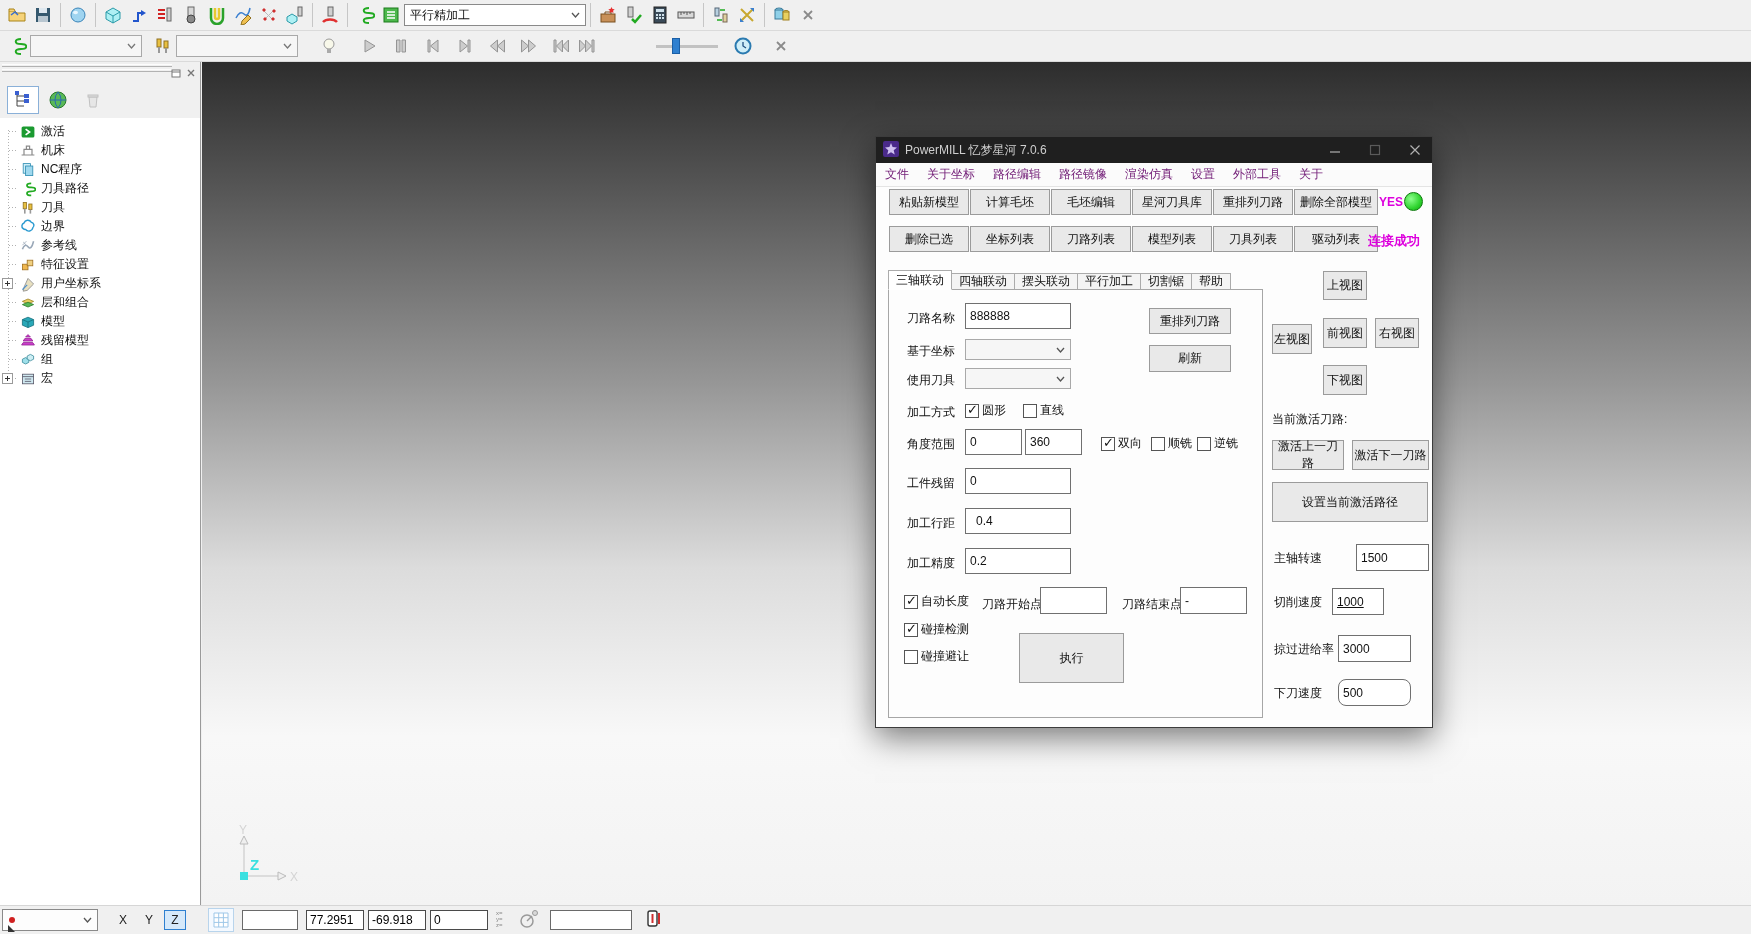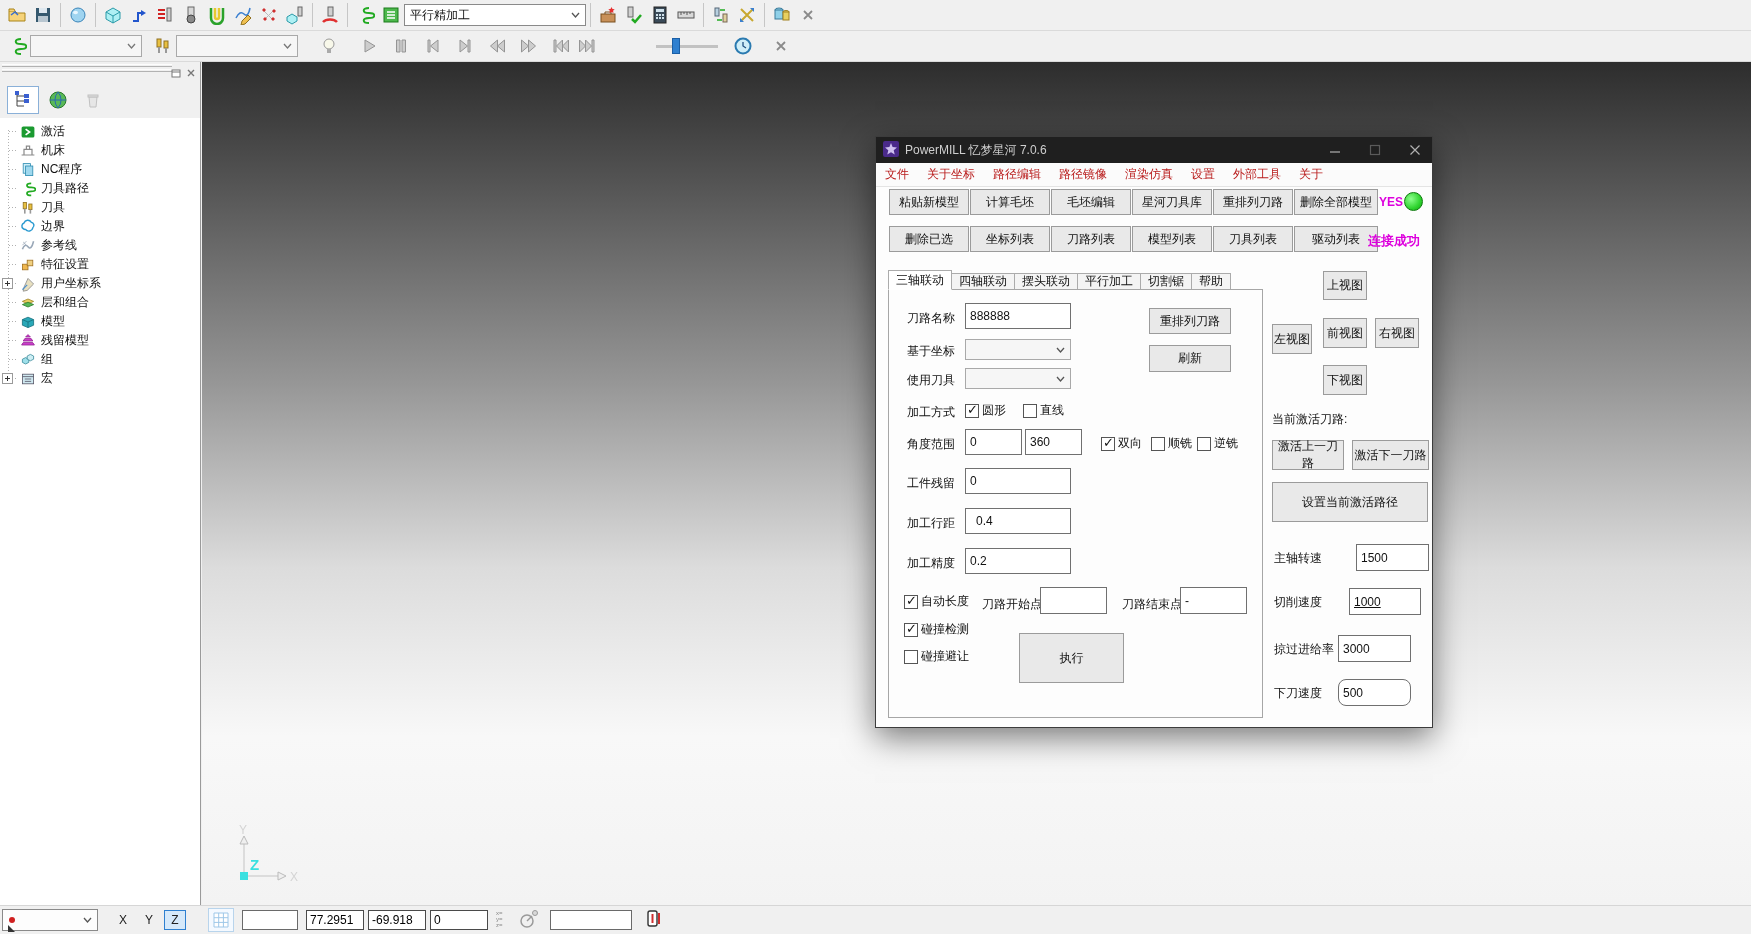--- a/index.html
+++ b/index.html
@@ -40,21 +40,21 @@
   
   .viewport{position:absolute;left:202px;top:62px;right:0;bottom:29px;background:linear-gradient(180deg,#2d2d2d 0%,#535353 14%,#969696 38%,#dcdcdc 60%,#f8f8f8 80%,#f3f3f3 100%)}
   .triad{position:absolute;left:26px;top:762px}
 
   
   .dialog{position:absolute;left:673px;top:74px;width:558px;height:592px;background:#fdfdfd;border:1px solid #3c3c3c;box-shadow:0 10px 30px rgba(0,0,0,.5)}
   .d-title{height:26px;background:#1f1f1f;display:flex;align-items:center;padding-left:7px;gap:6px}
   .d-title-text{color:#cfcfcf;flex:1;white-space:nowrap}
   .d-ctrl{width:34px;height:26px;display:flex;align-items:center;justify-content:center}
   .d-menu{height:24px;display:flex;align-items:center;background:#fbfbfb;border-bottom:1px solid #e4e4e4}
-  .d-menu span{padding:0 9px;color:#b91c1c}
+  .d-menu span{padding:0 9px;color:#701a75}
   .abs{position:absolute}
   .wbtn{background:#e9e9e9;border:1px solid #9b9b9b;display:flex;align-items:center;justify-content:center;font-size:12px;color:#111}
   .magenta{color:#dd00dd;font-weight:bold}
   .dot{border-radius:50%;background:radial-gradient(circle at 35% 35%,#8dff8d,#2fd42f 60%,#14a014);border:1px solid #0a7a0a}
   .tabs{position:absolute;left:12px;top:133px;display:flex;align-items:flex-end;height:20px}
   .tab{height:17px;padding:0 7px;display:flex;align-items:center;background:#f4f4f4;border:1px solid #ababab;margin-right:-1px;white-space:nowrap}
   .tab.active{height:20px;background:#fff;border-bottom:1px solid #fff;position:relative;z-index:3}
   .panel{position:absolute;left:12px;top:152px;width:375px;height:429px;border:1px solid #a6a6a6;background:#fdfdfd}
   .in{border:1px solid #707070;background:#fff;padding:0 4px;font-size:12px;font-family:inherit;color:#111}
   .lbl{position:absolute;white-space:nowrap;color:#111}
@@ -626,21 +626,21 @@
       <button class="wbtn abs" style="left:447px;top:228px;width:44px;height:30px">下视图</button>
 
       <span class="lbl" style="left:396px;top:274px">当前激活刀路:</span>
       <button class="wbtn abs" style="left:396px;top:303px;width:72px;height:30px">激活上一刀路</button>
       <button class="wbtn abs" style="left:476px;top:303px;width:77px;height:30px">激活下一刀路</button>
       <button class="wbtn abs" style="left:396px;top:345px;width:156px;height:40px">设置当前激活路径</button>
 
       <span class="lbl" style="left:398px;top:413px">主轴转速</span>
       <input class="in abs" style="left: 480px; top: 407px; width: 73px; height: 27px;" value="1500">
       <span class="lbl" style="left:398px;top:457px">切削速度</span>
-      <input class="in abs" style="left: 473px; top: 451px; width: 72px; height: 27px; text-decoration: underline;" value="1000">
+      <input class="in abs" style="left: 456px; top: 451px; width: 52px; height: 27px; text-decoration: underline;" value="1000">
       <span class="lbl" style="left:398px;top:504px">掠过进给率</span>
       <input class="in abs" style="left: 462px; top: 498px; width: 73px; height: 27px;" value="3000">
       <span class="lbl" style="left:398px;top:548px">下刀速度</span>
       <input class="in abs" style="left: 462px; top: 542px; width: 73px; height: 27px; border-radius: 8px;" value="500">
     </div>
   </div>
 
   <div class="statusbar">
     <span class="sb-corner"></span>
     <div class="combo" style="width:96px;height:22px;background:#fdfdfd">

